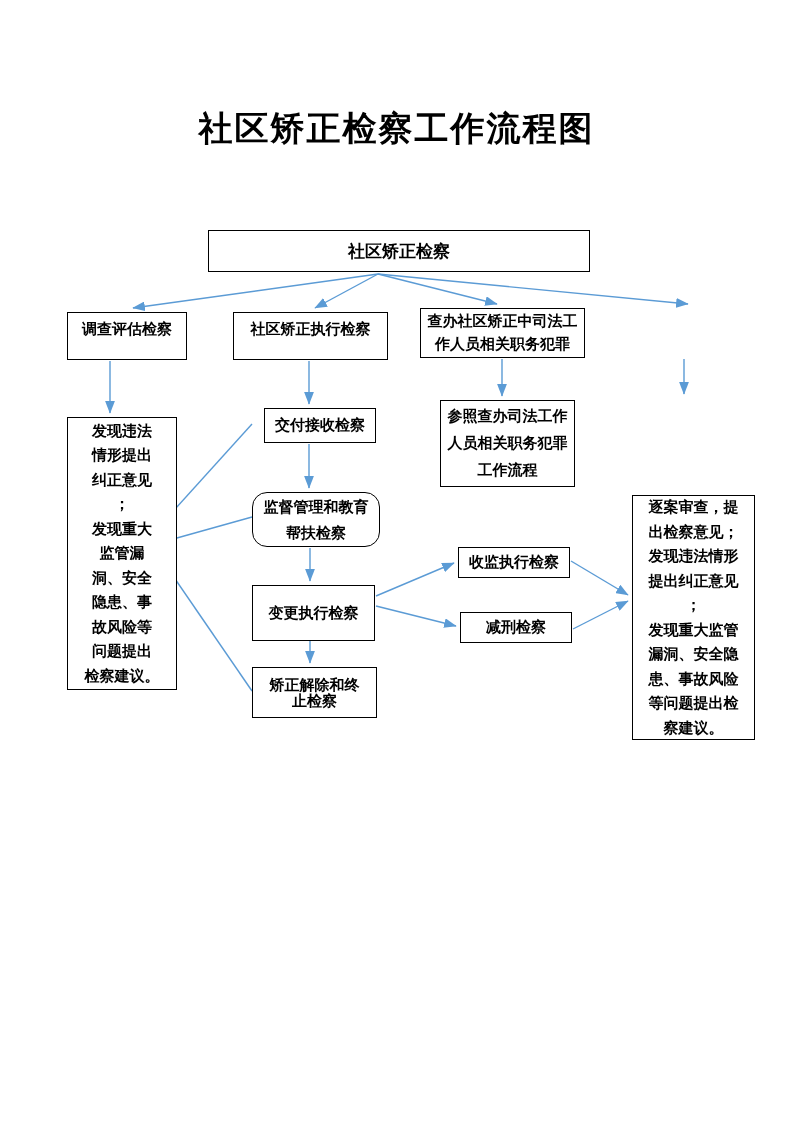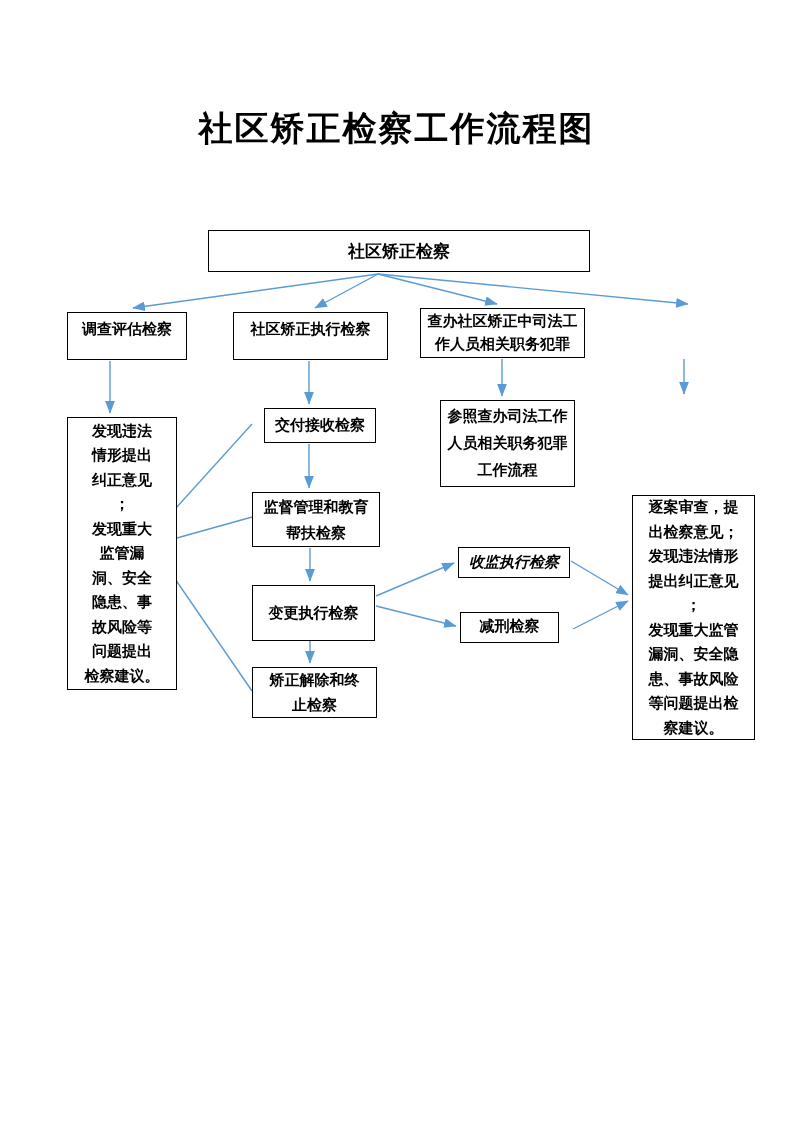--- a/index.html
+++ b/index.html
@@ -46,27 +46,27 @@
     white-space: pre-line;
   }
   .node.top-align { align-items: flex-start; padding-top: 5px; }
   .n-root         { left: 208px; top: 230px; width: 382px; height: 42px; font-size: 17px; }
   .n-investigate  { left: 67px;  top: 312px; width: 120px; height: 48px; }
   .n-execution    { left: 233px; top: 312px; width: 155px; height: 48px; }
   .n-malfeasance  { left: 420px; top: 308px; width: 165px; height: 50px; }
   .n-complaints   { left: 614px; top: 308px; width: 138px; height: 50px; }
   .n-left-result  { left: 67px;  top: 417px; width: 110px;  height: 273px; line-height: 24.5px; }
   .n-handover     { left: 252px; top: 408px; width: 112px; height: 35px; margin-left: 12px; }
-  .n-supervision  { left: 252px; top: 492px; width: 128px; height: 55px; line-height: 26px; }
+  .n-supervision  { left: 252px; top: 492px; width: 128px; height: 55px; line-height: 26px; border-radius: 15px; }
   .n-change       { left: 252px; top: 585px; width: 123px; height: 56px; }
-  .n-termination  { left: 252px; top: 667px; width: 125px; height: 51px; line-height: 25px; text-align: center; }
+  .n-termination  { left: 252px; top: 667px; width: 125px; height: 51px; line-height: 16px; text-align: center; }
   .n-ref-malf     { left: 440px; top: 400px; width: 135px; height: 87px; line-height: 27px; }
   .n-ref-compl    { left: 620px; top: 398px; width: 140px; height: 60px; line-height: 28px; }
-  .n-reimprison   { left: 458px; top: 547px; width: 112px; height: 31px; font-style: italic; }
-  .n-commutation  { left: 460px; top: 612px; width: 99px; height: 31px; font-family: Liberation Mono, monospace; }
+  .n-reimprison   { left: 458px; top: 547px; width: 112px; height: 31px; }
+  .n-commutation  { left: 460px; top: 612px; width: 112px; height: 31px; }
   .n-right-result { left: 632px; top: 495px; width: 123px; height: 245px; line-height: 24.5px; }
 </style>
 </head>
 <body>
 
 <div class="page">
 
   <div class="doc-title">社区矫正检察工作流程图</div>
 
   <svg class="arrows" viewBox="0 0 793 1122" xmlns="http://www.w3.org/2000/svg">

